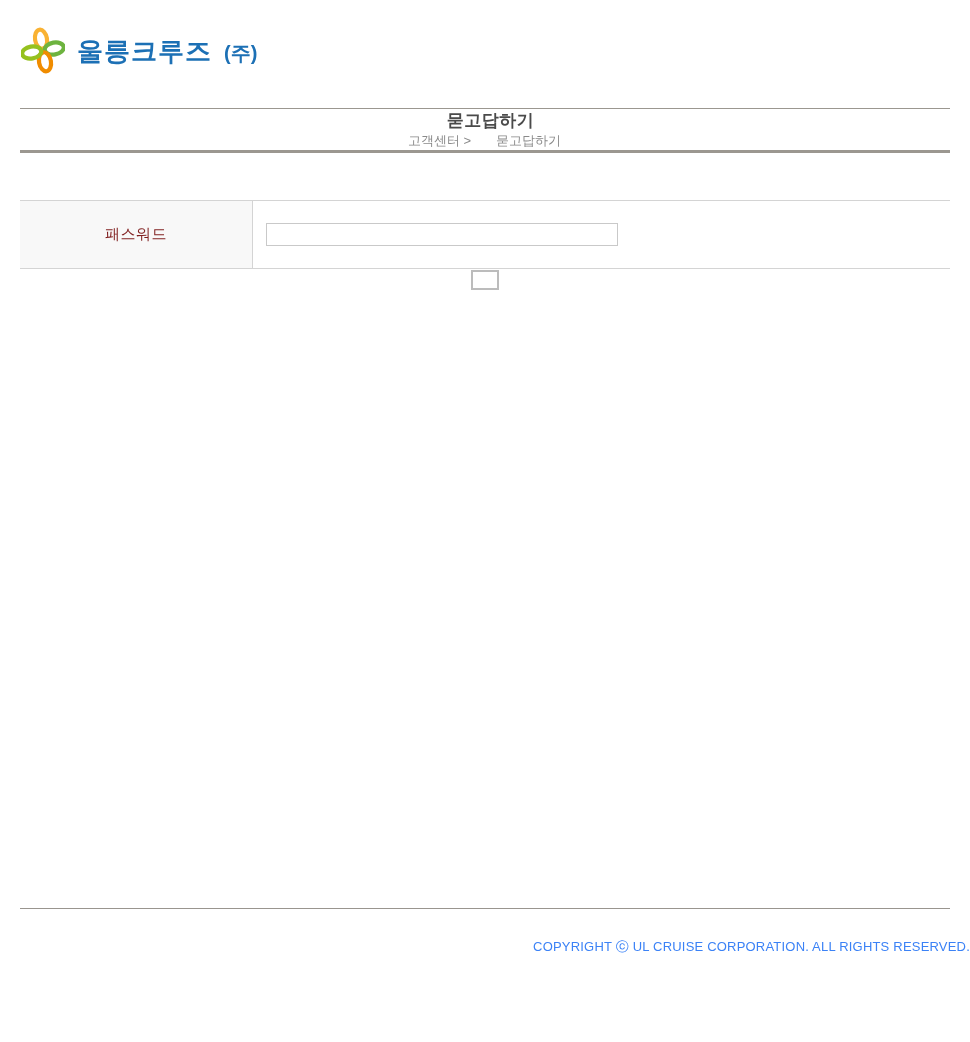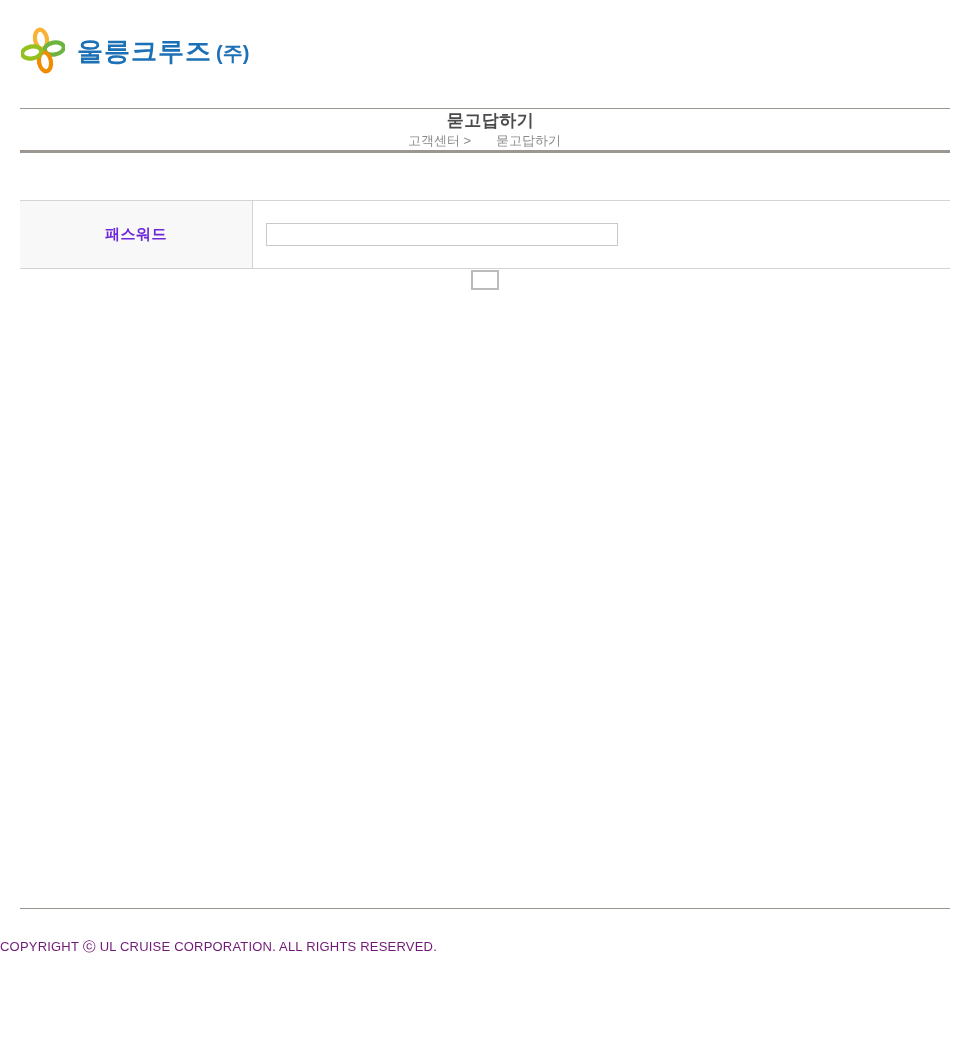--- a/index.html
+++ b/index.html
@@ -10,21 +10,21 @@
     font-family: "Liberation Sans", "DejaVu Sans", sans-serif;
     overflow: hidden;
   }
 
   
   .logo-area {
     position: absolute; top: 27px; left: 21px;
     display: flex; align-items: center;
   }
   .logo-icon { width: 44px; height: 47px; display: block; }
-  .logo-text { margin-left: 12px; display: flex; align-items: baseline; }
+  .logo-text { margin-left: 12px; display: flex; align-items: baseline; gap: 8px; }
   .logo-name {
     font-size: 26px; font-weight: bold; color: #1c70b5;
     letter-spacing: 1px; line-height: 1;
   }
   .logo-suffix {
     font-size: 20px; font-weight: bold; color: #1c70b5;
     margin-left: 4px; line-height: 1;
   }
 
   
@@ -51,21 +51,21 @@
     position: absolute; top: 200px; left: 20px; width: 930px; height: 69px;
     border-top: 1px solid #d4d4d4;
     border-bottom: 1px solid #d4d4d4;
     display: flex;
   }
   .label-cell {
     width: 233px; height: 100%;
     background: #f8f8f8;
     border-right: 1px solid #d4d4d4;
     display: flex; align-items: center; justify-content: center;
-    font-size: 15px; font-weight: bold; color: #6d28d9;
+    font-size: 15px; font-weight: normal; color: #7f1d1d;
     letter-spacing: 0.5px;
   }
   .input-cell {
     flex: 1; display: flex; align-items: center; padding-left: 13px;
   }
   .password-input {
     width: 352px; height: 23px;
     border: 1px solid #c9c9c9;
     background: #ffffff;
     font-size: 13px; padding: 0 5px;
@@ -82,22 +82,22 @@
     padding: 0; font-size: 10px; color: #666;
   }
 
   
   .footer-divider {
     position: absolute; top: 908px; left: 20px; width: 930px; height: 0;
     border-top: 1px solid #99958f;
   }
   .footer-text {
     position: absolute; top: 938px; left: 0; width: 100%;
-    text-align: left;
-    font-size: 13px; color: #701a75;
+    text-align: right;
+    font-size: 13px; color: #3b82f6;
     letter-spacing: 0.2px;
   }
 </style>
 </head>
 <body>
 
 <div class="logo-area">
   <svg class="logo-icon" viewBox="0 0 48 48" xmlns="http://www.w3.org/2000/svg">
     <g transform="rotate(-18 24 24)" fill="none" stroke-linecap="round">
       <ellipse cx="24" cy="11.5" rx="6.5" ry="10.5" stroke="#f9b233" stroke-width="4.6" transform="rotate(8 24 24)"></ellipse>

